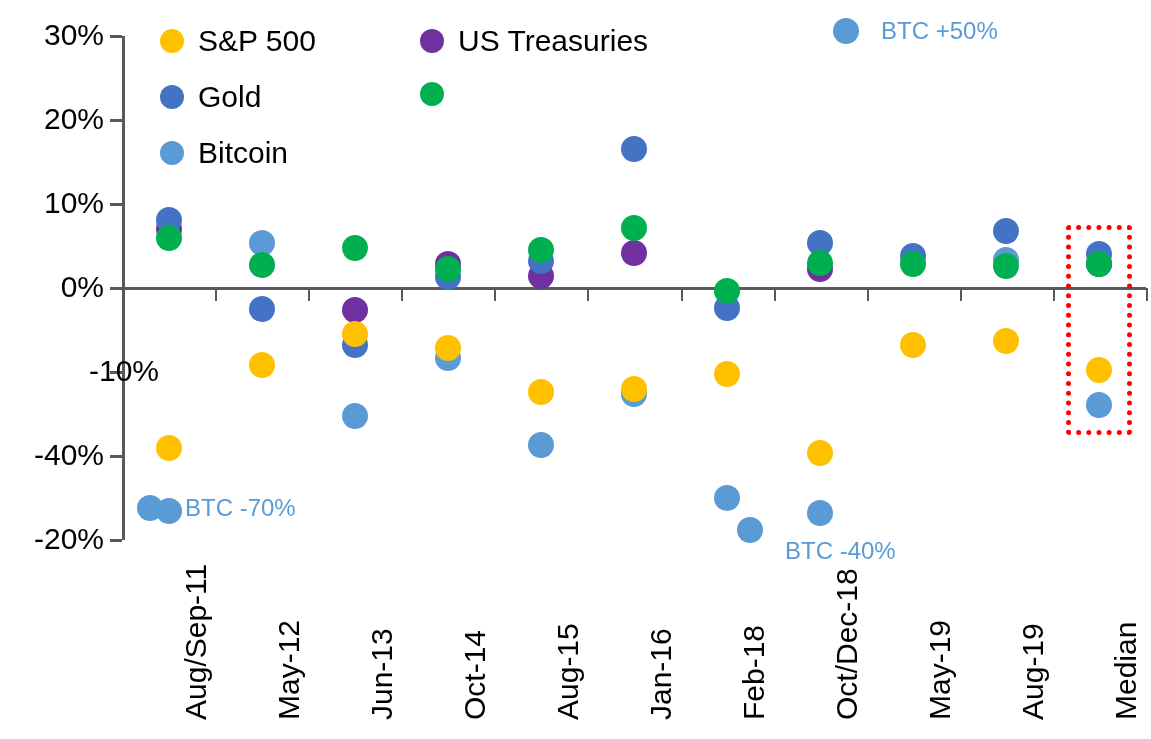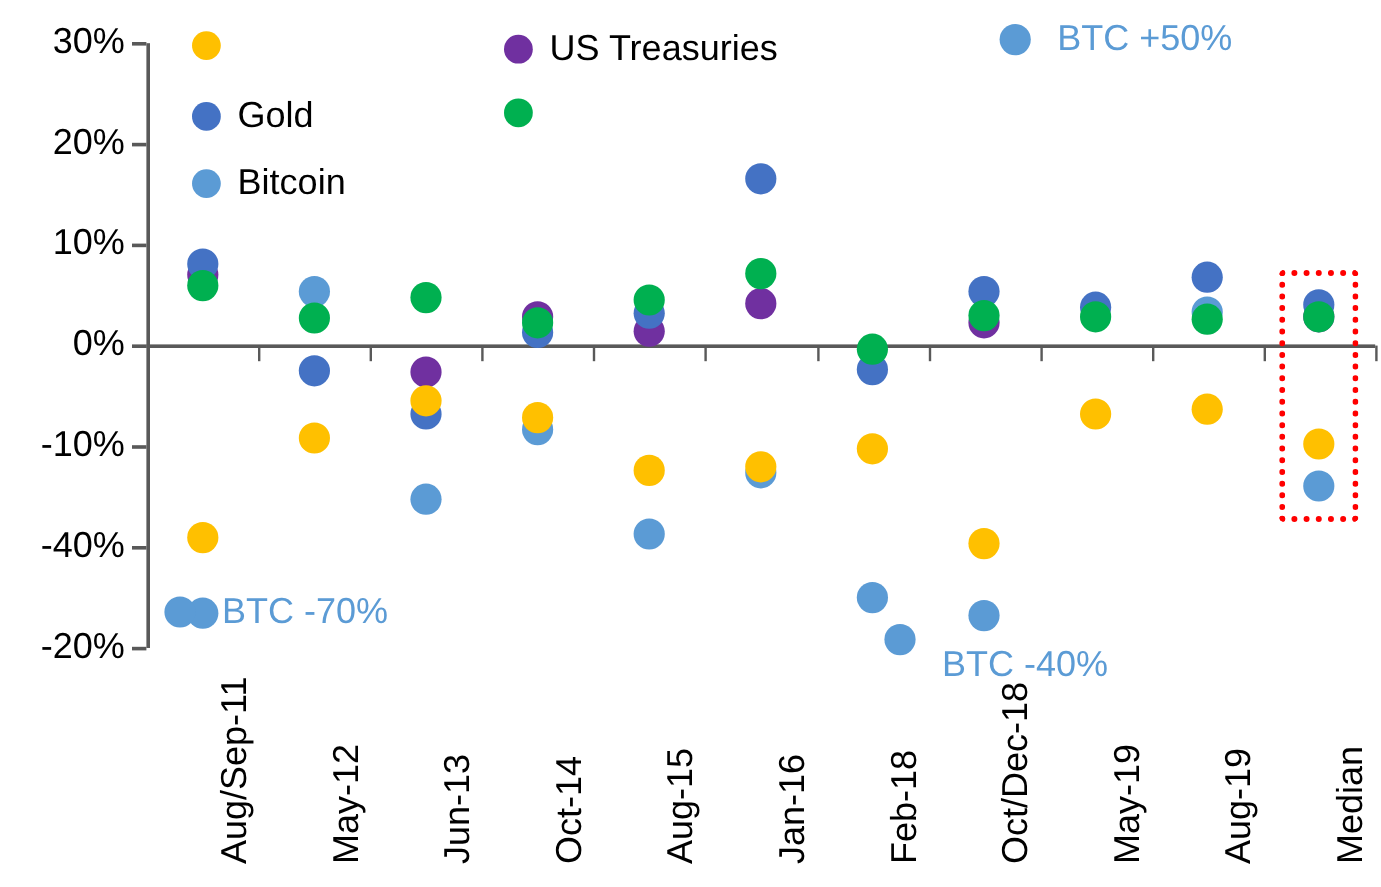--- a/index.html
+++ b/index.html
@@ -84,21 +84,21 @@
     position: absolute;
     display: flex;
     align-items: center;
     white-space: nowrap;
   }
   .annot-dot {
     border-radius: 50%;
     flex: 0 0 auto;
   }
   .annot-text {
-    font-size: 30px;
+    font-size: 24px;
     line-height: 1;
   }
 
   
   #median-highlight {
     position: absolute;
     border: 5px dotted #FF0000;
     border-radius: 4px;
     box-sizing: border-box;
     background: transparent;
@@ -114,21 +114,21 @@
       <div class="axis-line" style="left: 122px; top: 287px; width: 1024px; height: 3px;"></div>
       <div class="tick" style="left: 110px; top: 35px; width: 12px; height: 3px;"></div>
       <div class="ylabel" style="right: 1047px; top: 20px;">30%</div>
       <div class="tick" style="left: 110px; top: 119px; width: 12px; height: 3px;"></div>
       <div class="ylabel" style="right: 1047px; top: 104px;">20%</div>
       <div class="tick" style="left: 110px; top: 203px; width: 12px; height: 3px;"></div>
       <div class="ylabel" style="right: 1047px; top: 188px;">10%</div>
       <div class="tick" style="left: 110px; top: 287px; width: 12px; height: 3px;"></div>
       <div class="ylabel" style="right: 1047px; top: 272px;">0%</div>
       <div class="tick" style="left: 110px; top: 371px; width: 12px; height: 3px;"></div>
-      <div class="ylabel" style="right: 1047px; top: 356px;">-10%</div>
+      <div class="ylabel" style="right: 992px; top: 356px;">-10%</div>
       <div class="tick" style="left: 110px; top: 455px; width: 12px; height: 3px;"></div>
       <div class="ylabel" style="right: 1047px; top: 440px;">-40%</div>
       <div class="tick" style="left: 110px; top: 539px; width: 12px; height: 3px;"></div>
       <div class="ylabel" style="right: 1047px; top: 524px;">-20%</div>
       <div class="tick" style="left: 215.091px; top: 288px; width: 2px; height: 13px;"></div>
       <div class="tick" style="left: 308.182px; top: 288px; width: 2px; height: 13px;"></div>
       <div class="tick" style="left: 401.273px; top: 288px; width: 2px; height: 13px;"></div>
       <div class="tick" style="left: 494.364px; top: 288px; width: 2px; height: 13px;"></div>
       <div class="tick" style="left: 587.455px; top: 288px; width: 2px; height: 13px;"></div>
       <div class="tick" style="left: 680.545px; top: 288px; width: 2px; height: 13px;"></div>
@@ -201,20 +201,21 @@
       <div class="marker" style="width: 26px; height: 26px; background: rgb(255, 192, 0); left: 727.091px; top: 373.68px;"></div>
       <div class="marker" style="width: 26px; height: 26px; background: rgb(255, 192, 0); left: 820.182px; top: 453.48px;"></div>
       <div class="marker" style="width: 26px; height: 26px; background: rgb(255, 192, 0); left: 913.273px; top: 345.12px;"></div>
       <div class="marker" style="width: 26px; height: 26px; background: rgb(255, 192, 0); left: 1006.36px; top: 340.92px;"></div>
       <div class="marker" style="width: 26px; height: 26px; background: rgb(255, 192, 0); left: 1099.45px; top: 370.32px;"></div>
     </div>
 
   <div id="legend-layer">
       <div class="legend-item" style="left: 160px; top: 26px;">
         <span class="legend-dot" style="width: 24px; height: 24px; background: rgb(255, 192, 0); margin-right: 14px;"></span>
+        <span class="legend-label">S&amp;P 500</span>
       </div>
       <div class="legend-item" style="left: 160px; top: 82px;">
         <span class="legend-dot" style="width: 24px; height: 24px; background: rgb(68, 114, 196); margin-right: 14px;"></span>
         <span class="legend-label">Gold</span>
       </div>
       <div class="legend-item" style="left: 160px; top: 138px;">
         <span class="legend-dot" style="width: 24px; height: 24px; background: rgb(91, 155, 213); margin-right: 14px;"></span>
         <span class="legend-label">Bitcoin</span>
       </div>
       <div class="legend-item" style="left: 420px; top: 26px;">

